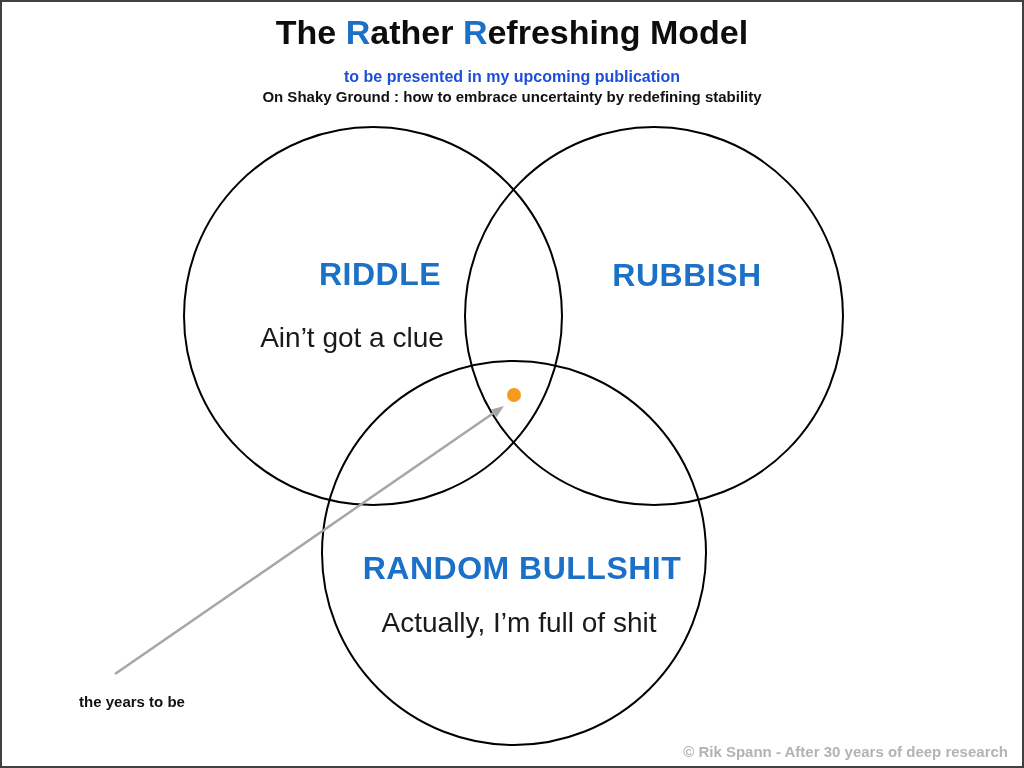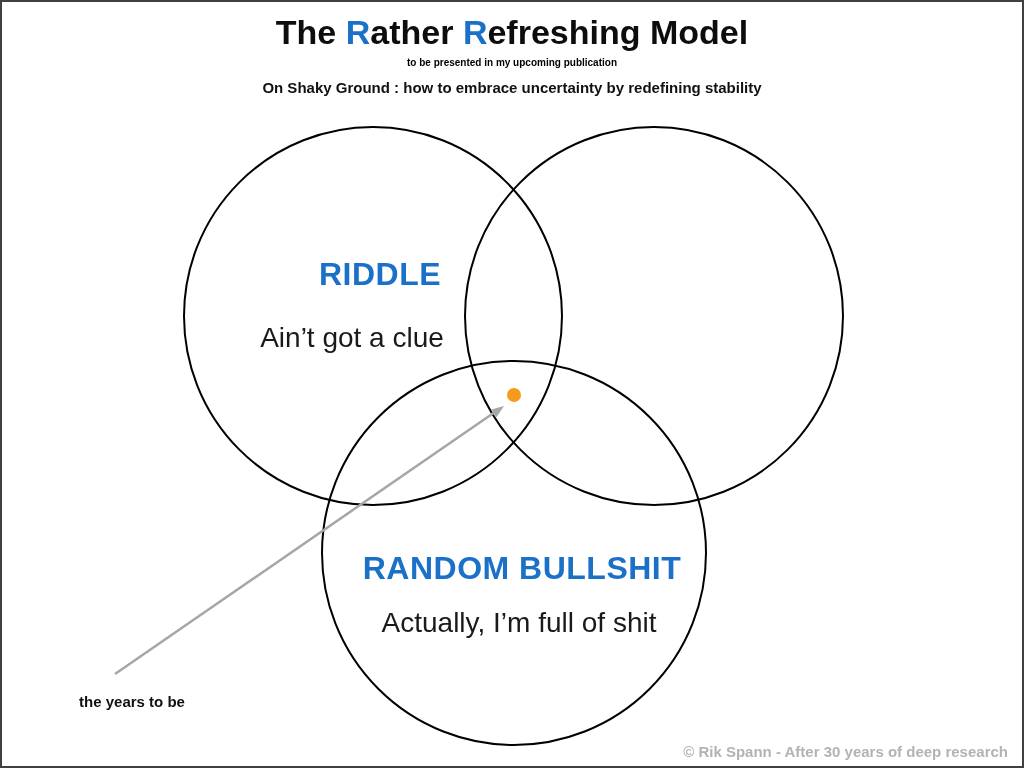--- a/index.html
+++ b/index.html
@@ -27,28 +27,28 @@
   .title {
     margin: 0;
     font-size: 34px;
     font-weight: 700;
     color: #0d0d0d;
     letter-spacing: 0px;
     line-height: 1.1;
   }
   .title .accent { color: #1b70c7; }
   .subtitle {
-    margin-top: 6px;
-    font-size: 10px;
+    margin-top: 16px;
+    font-size: 16px;
     font-weight: 700;
-    color: #000000;
+    color: #1d4ed8;
     line-height: 1.2;
   }
   .publication {
-    margin-top: 10px;
+    margin-top: 1px;
     font-size: 15px;
     font-weight: 700;
     color: #111111;
     line-height: 1.25;
   }
   .venn-svg {
     position: absolute;
     left: 0;
     top: 0;
     width: 1024px;
@@ -123,20 +123,23 @@
     <circle cx="512" cy="393" r="7" fill="#f69a1e"></circle>
   </svg>
 
   <div class="set-label" style="left:333px; top:272px;margin-left:45px;">
     <span class="set-heading">RIDDLE</span>
   </div>
   <div class="set-label" style="left:350px; top:336px;">
     <span class="set-caption">Ain’t got a clue</span>
   </div>
 
+  <div class="set-label" style="left:685px; top:273px;">
+    <span class="set-heading">RUBBISH</span>
+  </div>
 
   <div class="set-label" style="left:520px; top:566px;">
     <span class="set-heading">RANDOM BULLSHIT</span>
   </div>
   <div class="set-label" style="left:517px; top:621px;">
     <span class="set-caption">Actually, I’m full of shit</span>
   </div>
 
   <div class="annotation">
     <div class="annotation-strong">the years to be</div>

